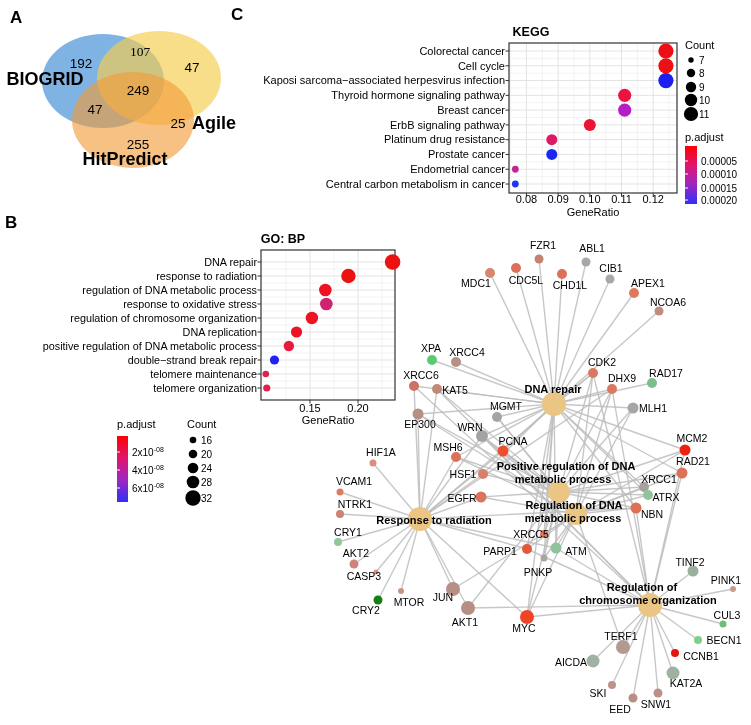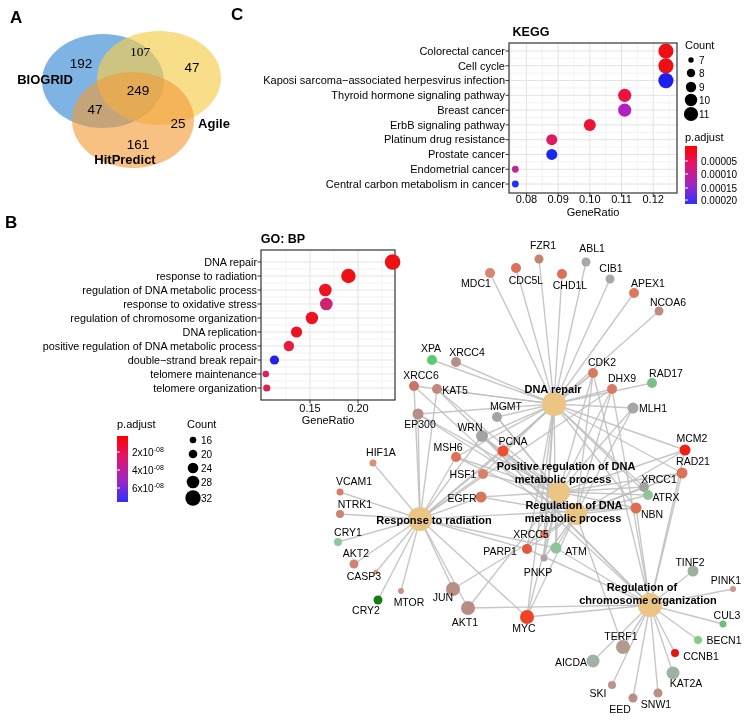--- a/index.html
+++ b/index.html
@@ -1,21 +1,21 @@
 <!DOCTYPE html>
 <html><head>
 <meta charset="utf-8">
 <style>
   html,body{margin:0;padding:0;background:#fff;}
   #figure{position:relative;width:751px;height:725px;background:#fff;overflow:hidden;
           font-family:"Liberation Sans","DejaVu Sans",sans-serif;color:#000;}
   .panel-letter{position:absolute;font-size:17px;font-weight:bold;}
   .venn-circle{position:absolute;border-radius:50%;}
   .venn-text{position:absolute;transform:translate(-50%,-50%);font-size:13.5px;white-space:nowrap;}
-  .venn-name{font-weight:bold;font-size:13px;}
+  .venn-name{font-weight:bold;font-size:18px;}
   #fig-svg{position:absolute;left:0;top:0;}
 </style>
 </head>
 <body>
 
 <div id="figure">
 
   <div class="panel-letter" style="left:10px;top:8px;">A</div>
   <div class="panel-letter" style="left:5px;top:213px;">B</div>
   <div class="panel-letter" style="left:231px;top:5px;">C</div>
@@ -28,21 +28,21 @@
     <div class="venn-text venn-name" style="left:45px;top:79px;">BIOGRID</div>
     <div class="venn-text venn-name" style="left:214px;top:91px;margin-top:32px;">Agile</div>
     <div class="venn-text venn-name" style="left:125px;top:159px;">HitPredict</div>
 
     <div class="venn-text" style="left:81px;top:63px;">192</div>
     <div class="venn-text" style="left:140px;top:52px;font-family:Liberation Serif, serif;">107</div>
     <div class="venn-text" style="left:192px;top:67px;">47</div>
     <div class="venn-text" style="left:138px;top:90px;">249</div>
     <div class="venn-text" style="left:95px;top:109px;">47</div>
     <div class="venn-text" style="left:178px;top:123px;">25</div>
-    <div class="venn-text" style="left:138px;top:144px;">161</div>
+    <div class="venn-text" style="left:138px;top:144px;">255</div>
   </div>
 
   <svg id="fig-svg" width="751" height="725" viewBox="0 0 751 725">
       <defs>
         <linearGradient id="padj" x1="0" y1="0" x2="0" y2="1">
           <stop offset="0" stop-color="#FE0100"></stop>
           <stop offset="0.33" stop-color="#E0156E"></stop>
           <stop offset="0.66" stop-color="#A026C0"></stop>
           <stop offset="1" stop-color="#3030F8"></stop>
         </linearGradient>

